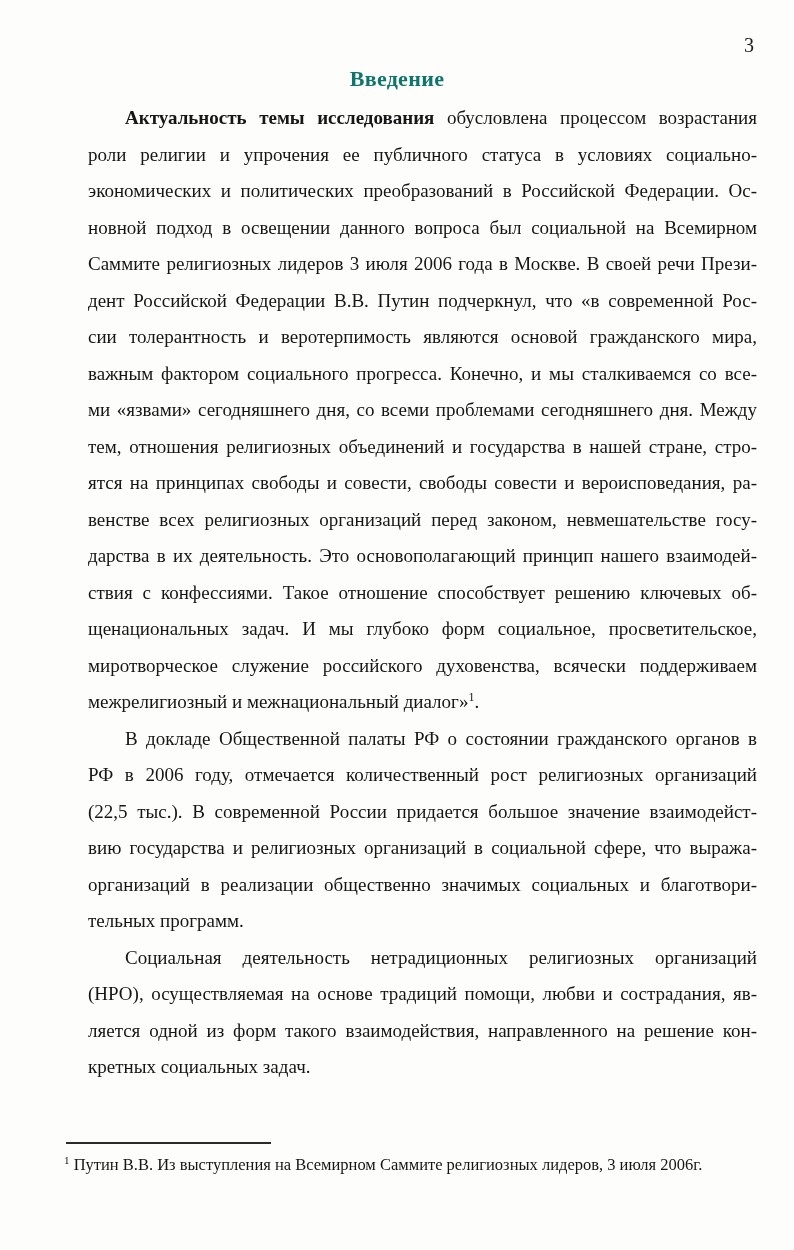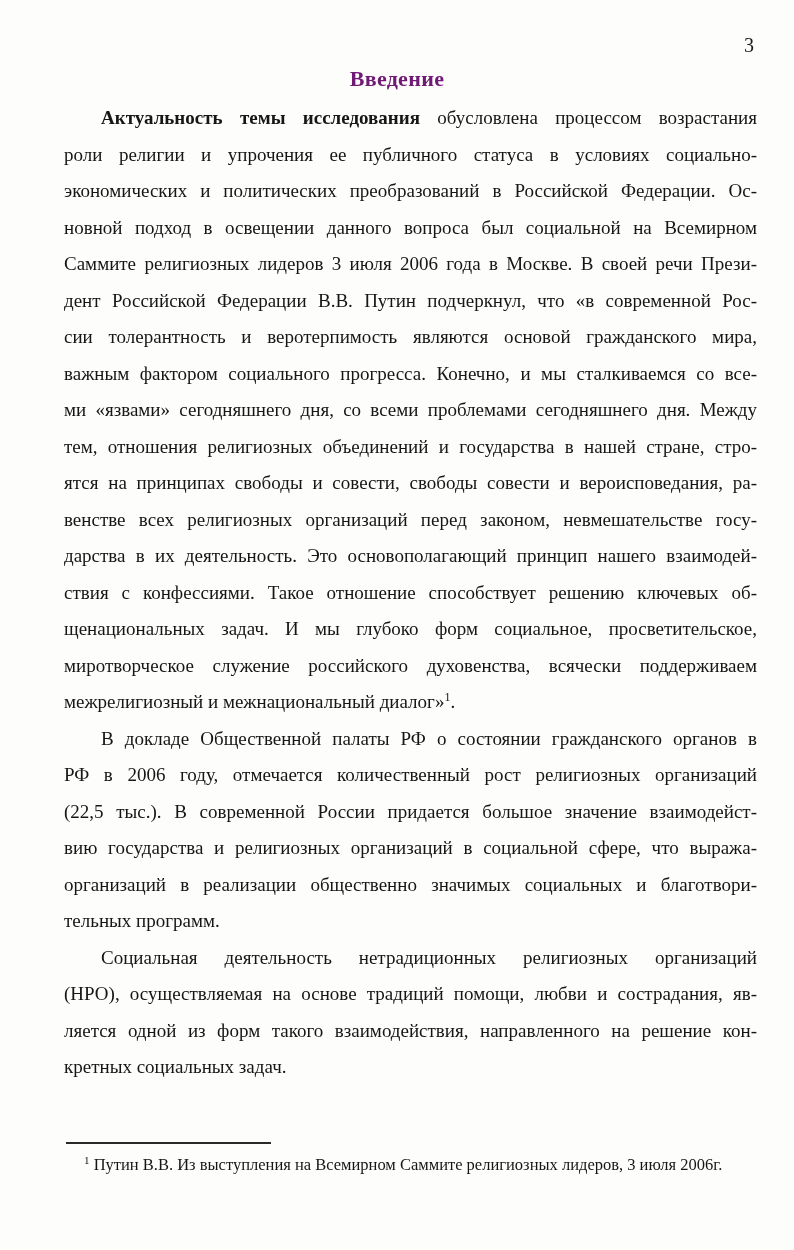--- a/index.html
+++ b/index.html
@@ -23,35 +23,36 @@
     right: 40px;
     font-size: 20px;
     color: #1b1b1b;
   }
   .title {
     margin-top: 66px;
     text-align: center;
     font-weight: bold;
     font-size: 22px;
     letter-spacing: 0.3px;
-    color: #701a75;
+    color: #0f766e;
   }
   .body {
     position: absolute;
     top: 100px;
     left: 64px;
     width: 693px;
     font-size: 19px;
   }
   .line {
     height: 36.5px;
     line-height: 36.5px;
     text-align: justify;
     text-align-last: justify;
     white-space: nowrap; 
+    margin-left: 24px;
   }
   .line {
     white-space: normal;
   }
   .line.last {
     text-align: center;
     text-align-last: left;
   }
   .line.indent {
     text-indent: 37px;
@@ -73,21 +74,20 @@
     border-top: 2px solid #2a2a2a;
   }
   .footnote {
     position: absolute;
     top: 1152px;
     left: 64px;
     width: 700px;
     font-size: 16.5px;
     line-height: 26px;
     color: #161616;
-    margin-left: 20px;
   }
   .footnote sup {
     font-size: 11px;
     vertical-align: super;
     line-height: 0;
   }
 </style>
 </head>
 <body>
 

